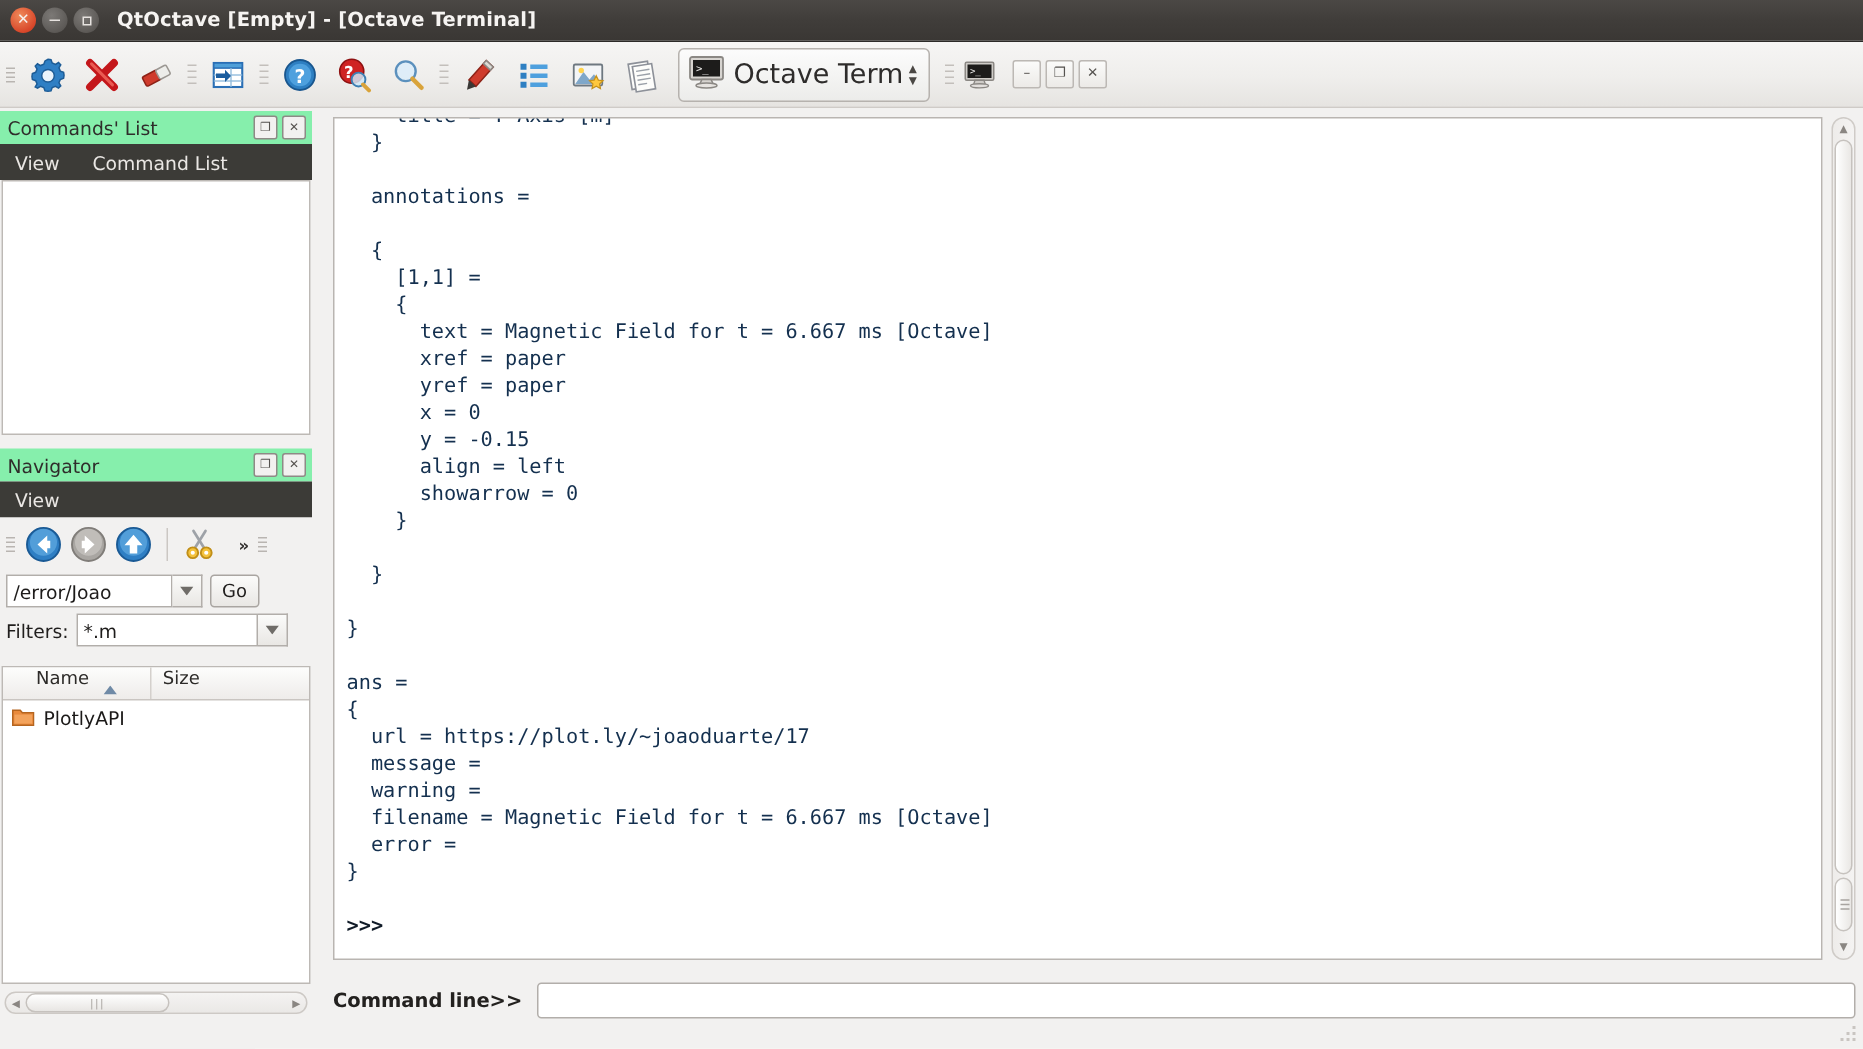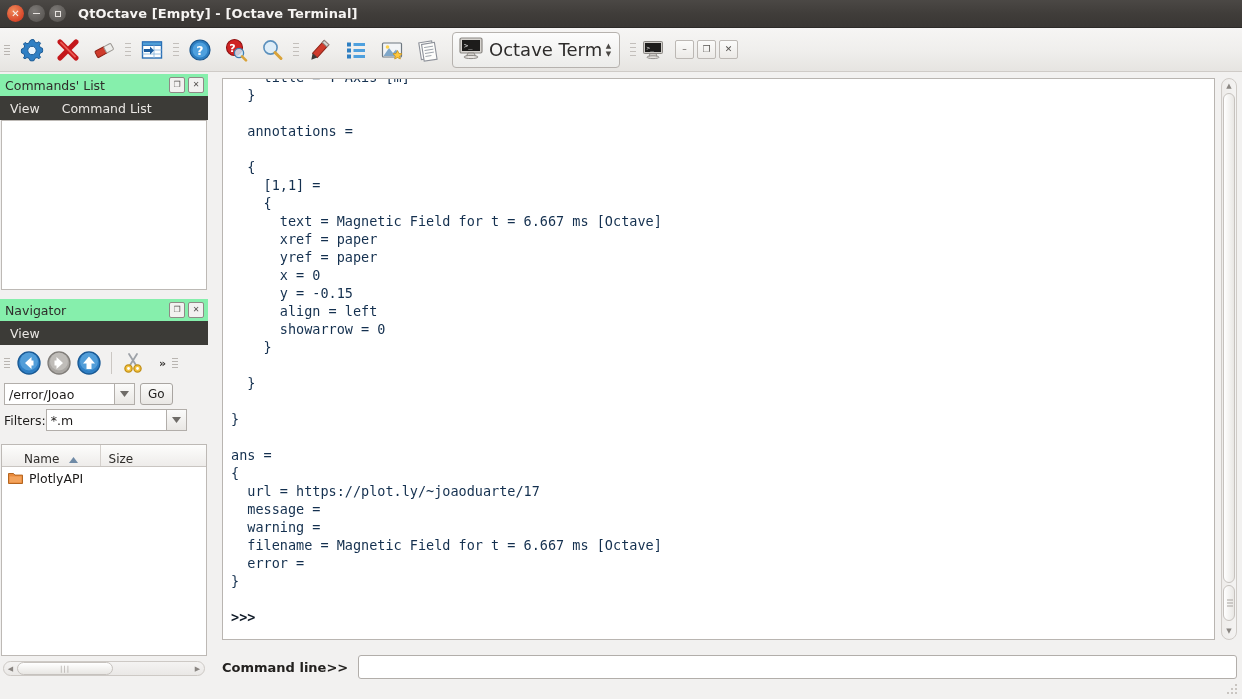--- a/index.html
+++ b/index.html
@@ -157,32 +157,32 @@
     border: 1px solid #b2aeaa; border-left: none; box-sizing: border-box;
     display: flex; align-items: center; justify-content: center;
   }
   .go-btn {
     height: 22px; padding: 0 7px; margin-left: 5px;
     background: linear-gradient(to bottom, #fbfbfa, #e9e7e4);
     border: 1px solid #a9a5a1; border-radius: 3px; box-sizing: border-box;
     font-size: 12px; color: #201e1d;
     display: flex; align-items: center;
   }
-  .filterrow { height: 26px; display: flex; align-items: center; padding: 0 4px; }
+  .filterrow { height: 26px; display: flex; align-items: center; padding: 0 4px; gap: 5px; }
   .filterrow .flab { font-size: 12.5px; color: #201e1d; }
 
   
   .ftable { position: absolute; box-sizing: border-box; background: #fff; border: 1px solid #bdb9b5; }
   .fthead {
     height: 21px; display: flex;
     background: linear-gradient(to bottom, #fdfdfc, #eeecea);
     border-bottom: 1px solid #c9c5c1;
   }
   .fth {
-    display: flex; align-items: flex-end;
+    display: flex; align-items: flex-start;
     font-size: 12px; color: #2d2b29;
     padding-left: 22px;
     border-right: 1px solid #d4d0cc;
     box-sizing: border-box;
     position: relative;
   }
   .fth .sortarr { position: absolute; right: 22px; top: 7px; }
   .frow { height: 22px; display: flex; align-items: center; padding-left: 6px; gap: 6px; }
   .frow .fname { font-size: 12.5px; color: #1b1918; }
 

